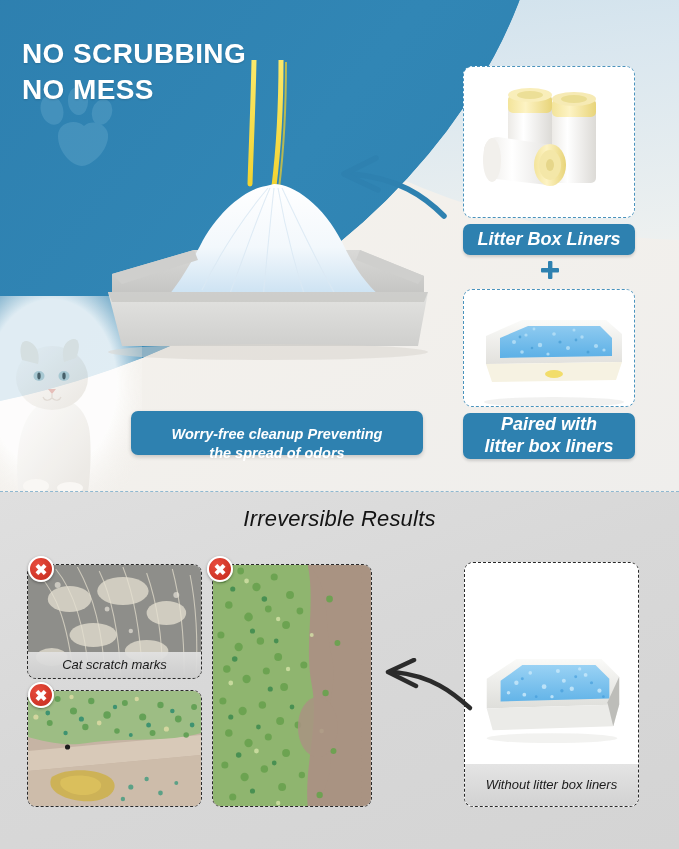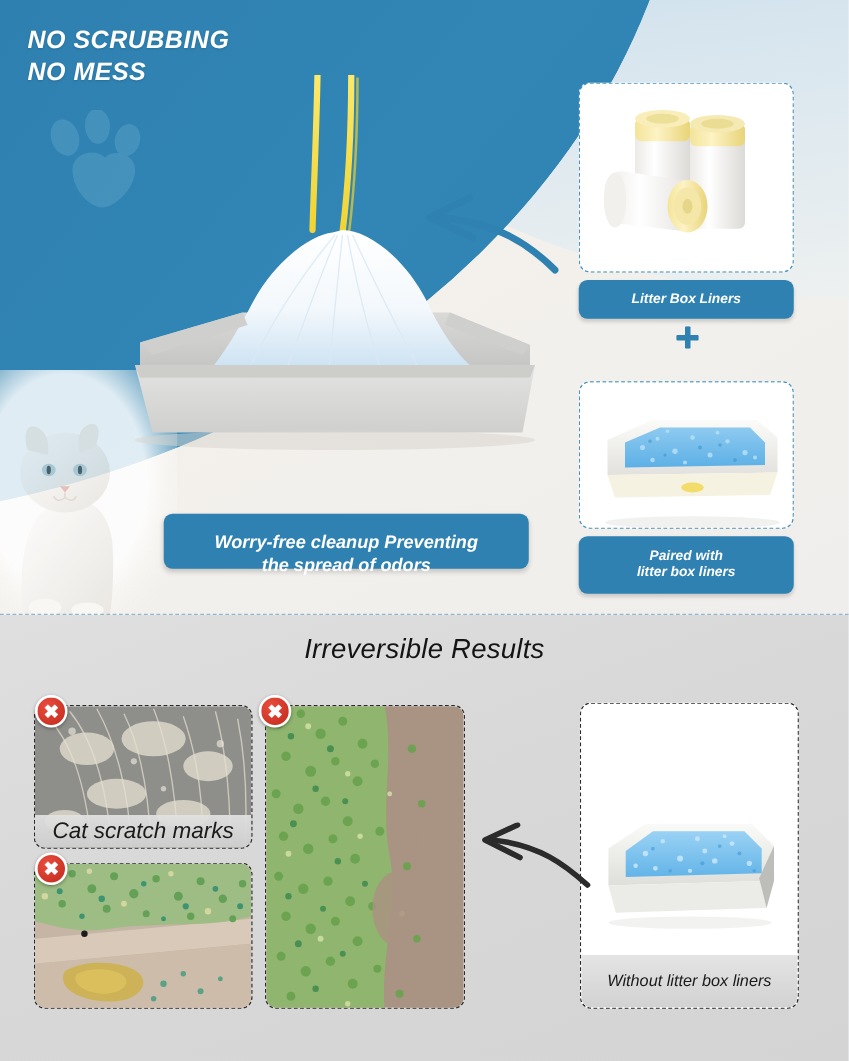--- a/index.html
+++ b/index.html
@@ -35,23 +35,23 @@
     background: linear-gradient(180deg, #b8d5e6 0%, #d8e6ef 55%, #eef1f0 100%);
     border-bottom-left-radius: 90% 100%;
     transform: rotate(-7deg);
     opacity: .95;
   }
   .paw {
     position: absolute; left: 28px; top: 88px;
     width: 110px; height: 86px; opacity: .42;
   }
   .headline {
-    position: absolute; left: 22px; top: 20px; z-index: 6;
-    color: #ffffff; font-style: italic; font-weight: bold;
-    font-size: 20px; line-height: 1.28; letter-spacing: .4px;
+    position: absolute; left: 22px; top: 36px; z-index: 6;
+    color: #ffffff; font-weight: bold;
+    font-size: 28px; line-height: 1.28; letter-spacing: .4px;
     text-shadow: 0 1px 2px rgba(0,0,0,.15);
     white-space: pre-line;
   }
 
   
   .cat-photo {
     position: absolute; left: -8px; top: 296px; width: 150px; height: 196px;
     opacity: .85; z-index: 3;
   }
 
@@ -77,34 +77,34 @@
   .panel { position: absolute; z-index: 7; }
   .panel-img {
     background: #ffffff;
     border: 1.6px dashed #4a93bd;
     border-radius: 9px;
     position: relative; overflow: hidden;
   }
   .panel-label {
     background: #2e81b0; border-radius: 7px;
     color: #fff; font-style: italic; font-weight: bold;
-    font-size: 11px; line-height: 1.2; text-align: center;
+    font-size: 18px; line-height: 1.2; text-align: center;
     display: flex; align-items: center; justify-content: center;
     white-space: pre-line;
     box-shadow: 0 2px 3px rgba(0,0,0,.15);
   }
   #panel-liners { left: 463px; top: 66px; width: 172px; height: 189px; }
   #panel-liners .panel-img { width: 172px; height: 152px; }
   #panel-liners .panel-label { width: 172px; height: 31px; margin-top: 6px; }
 
   .plus-sign {
     position: absolute; left: 541px; top: 261px; width: 18px; height: 18px; z-index: 7;
   }
 
-  #panel-paired { left: 463px; top: 289px; width: 172px; height: 172px; margin-top: 16px; }
+  #panel-paired { left: 463px; top: 289px; width: 172px; height: 172px; }
   #panel-paired .panel-img { width: 172px; height: 118px; }
   #panel-paired .panel-label { width: 172px; height: 46px; margin-top: 6px; }
 
   
   .divider {
     position: absolute; left: 0; top: 491px; width: 679px; height: 0;
     border-top: 1.6px dashed #8fb8d0; z-index: 9;
   }
 
   
@@ -124,21 +124,21 @@
     position: absolute;
     border: 1.7px dashed #2a2a2a;
     border-radius: 9px;
     background: #d6d6d6;
     overflow: hidden;
   }
   .card-photo { position: absolute; left: 0; top: 0; width: 100%; }
   .card-cap {
     position: absolute; left: 0; bottom: 0; width: 100%;
     background: linear-gradient(180deg, rgba(226,226,226,.93), rgba(208,208,208,.96));
-    color: #1a1a1a; font-style: italic; font-size: 18px; line-height: 1.2;
+    color: #1a1a1a; font-style: italic; font-size: 13px; line-height: 1.2;
     text-align: center; display: flex; align-items: center; justify-content: center;
     white-space: pre-line;
   }
   .xbadge {
     position: absolute; width: 26px; height: 26px; border-radius: 50%;
     background: radial-gradient(circle at 34% 30%, #e84c3d, #c32a1c);
     border: 2px solid #ffffff;
     box-shadow: 0 1px 3px rgba(0,0,0,.35);
     color: #fff; font-weight: bold; font-size: 15px;
     display: flex; align-items: center; justify-content: center;

